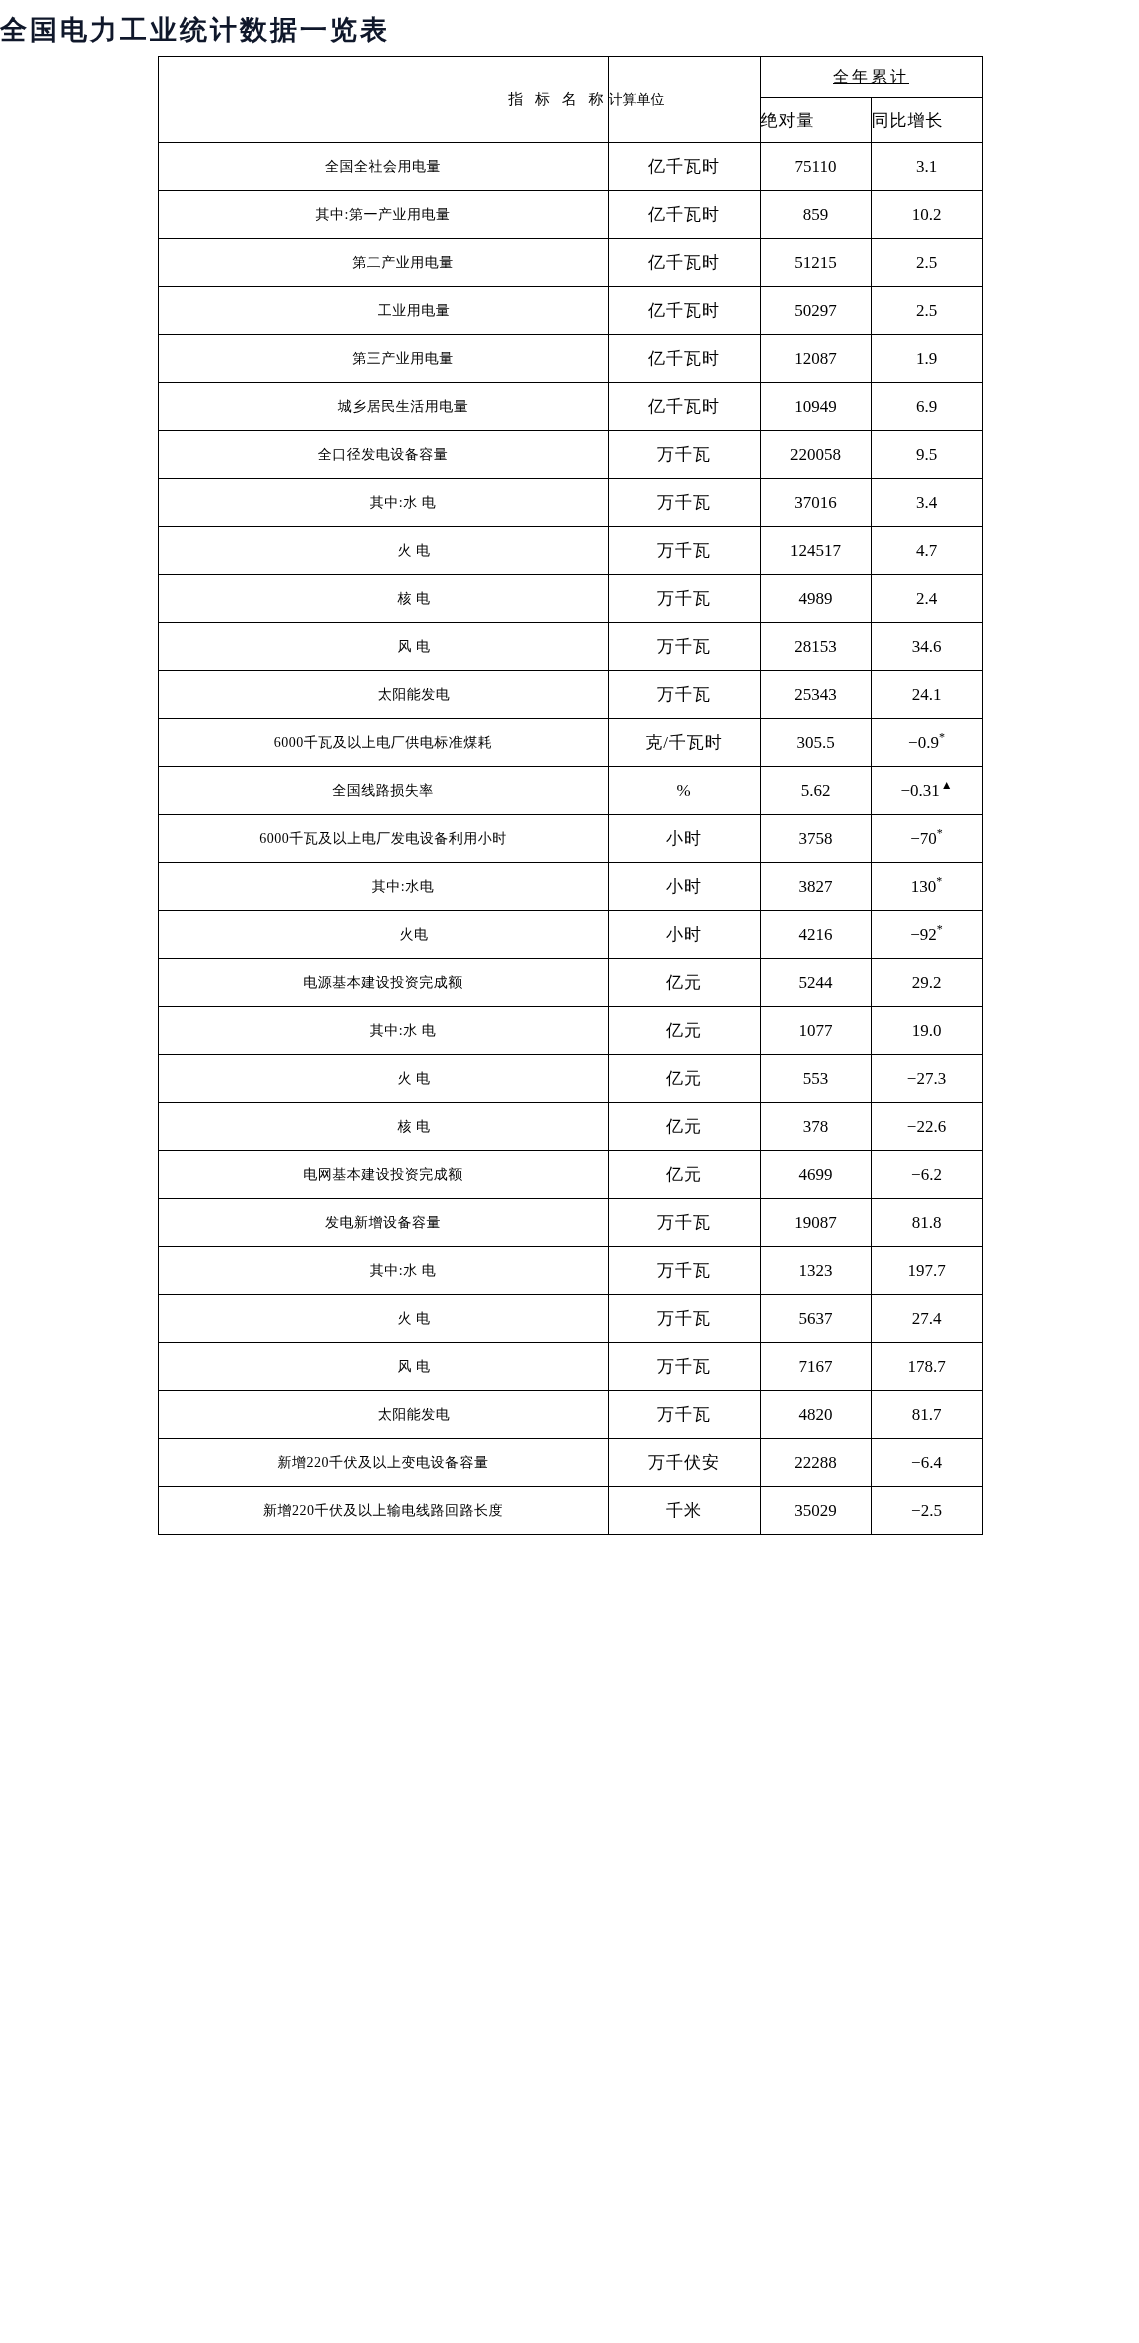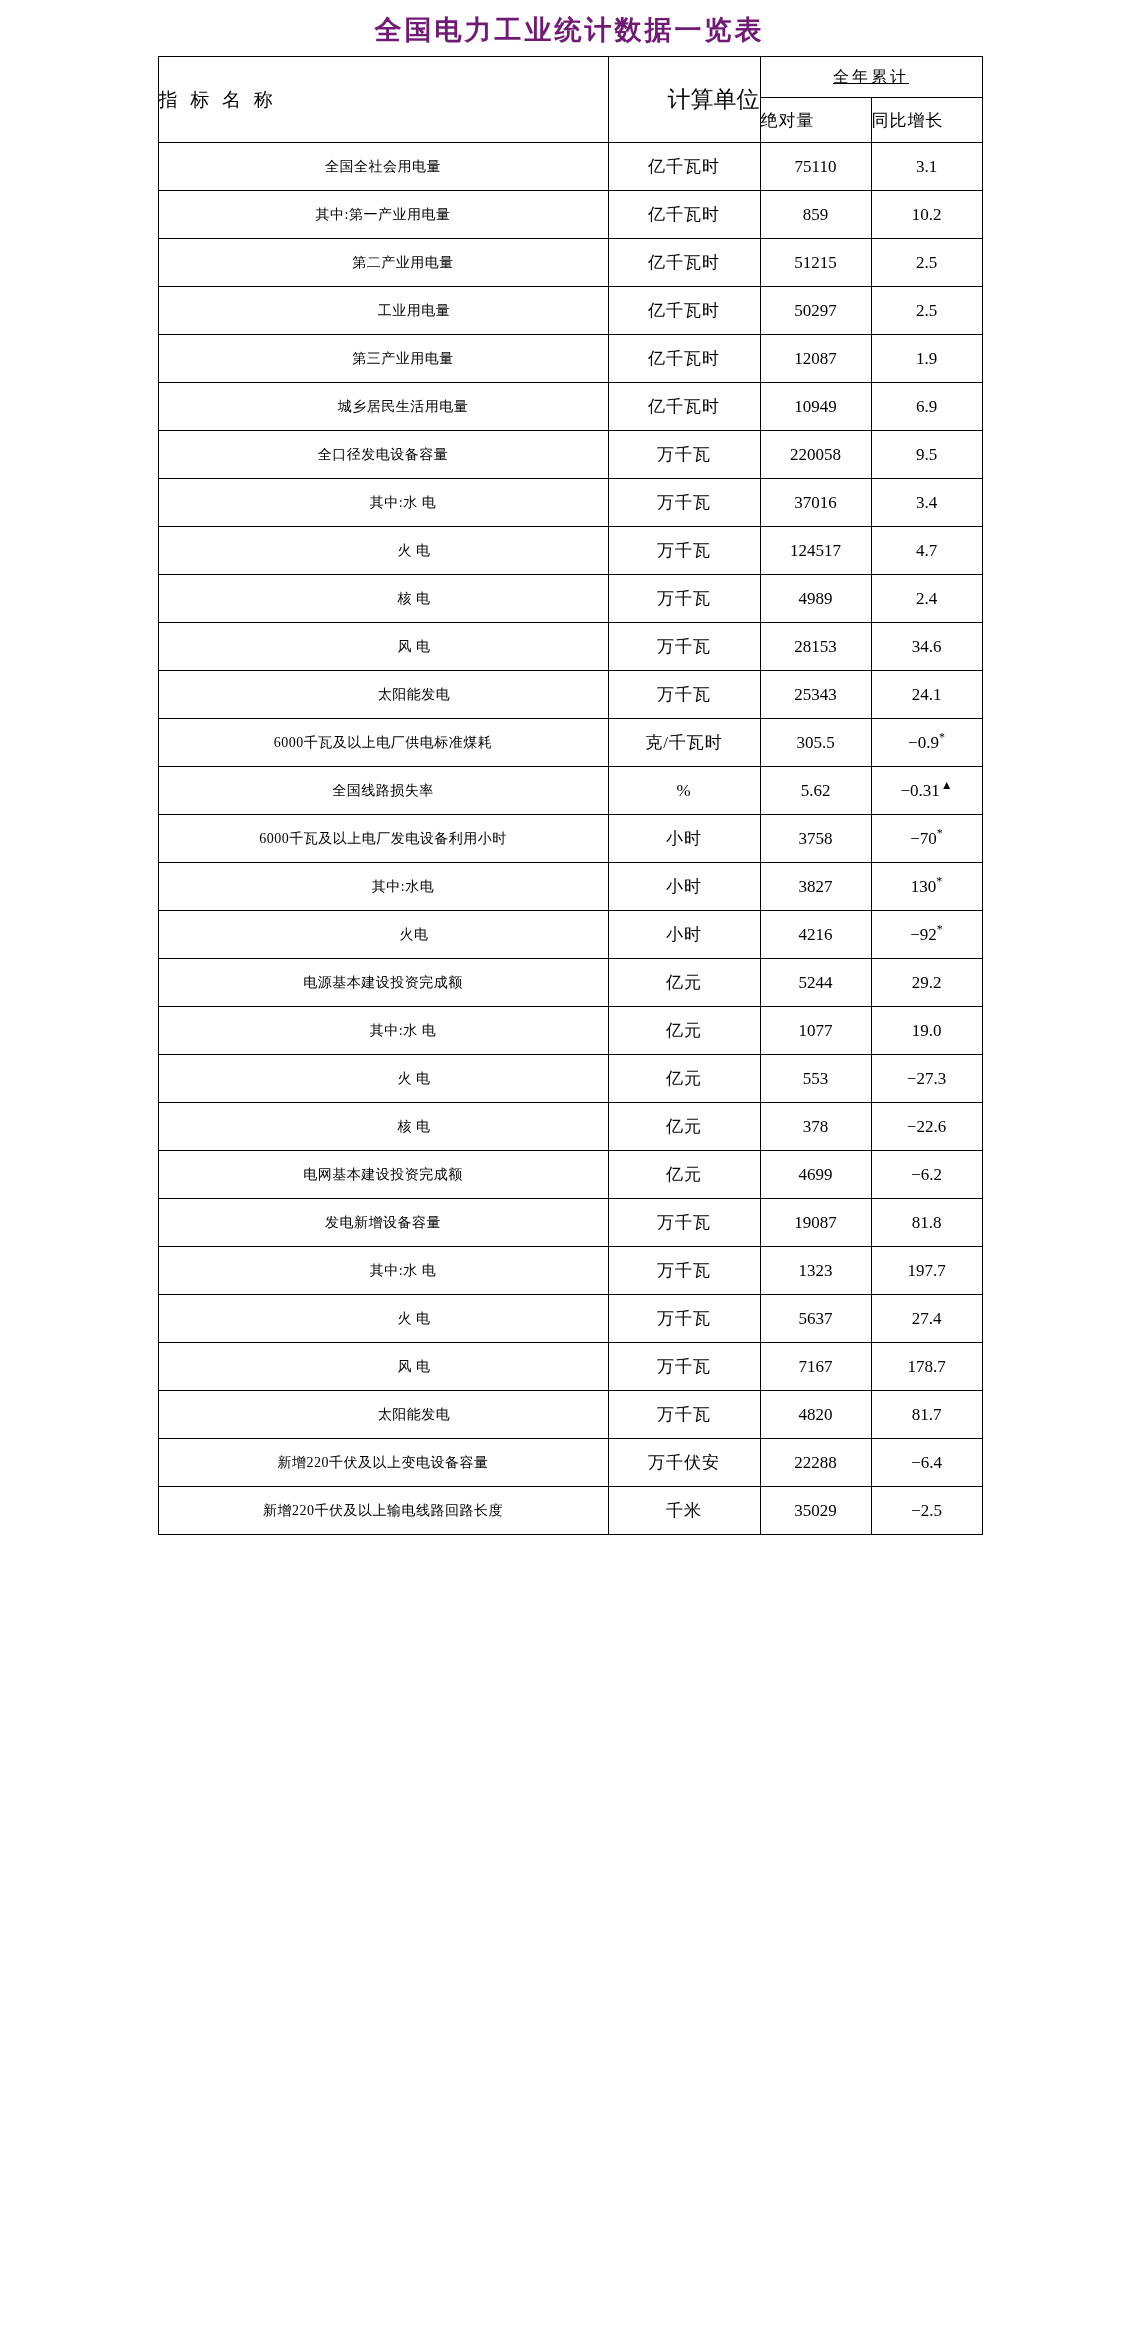--- a/index.html
+++ b/index.html
@@ -14,28 +14,27 @@
     color: #000000;
     position: relative;
   }
   .page {
     width: 1139px;
     height: 2343px;
     position: relative;
     box-sizing: border-box;
   }
   .doc-title {
-    text-align: center;
     font-family: "Liberation Serif", "DejaVu Serif", serif;
     font-weight: bold;
     font-size: 27px;
     letter-spacing: 3px;
     padding-top: 12px;
     padding-bottom: 8px;
-    color: #701a75;
+    color: #0f172a;
   }
   .table-wrap {
     width: 824px;
     margin: 0 auto;
   }
   table.stat {
     border-collapse: collapse;
     width: 824px;
     table-layout: fixed;
     font-size: 17px;
@@ -45,30 +44,30 @@
     padding: 0;
     vertical-align: middle;
     font-weight: normal;
   }
   col.c-name  { width: 450px; }
   col.c-unit  { width: 152px; }
   col.c-abs   { width: 111px; }
   col.c-yoy   { width: 111px; }
 
   .hdr-name {
-    text-align: left;
-    font-weight: bold;
-    font-size: 19px;
+    text-align: right;
+    font-weight: bold;
+    font-size: 15px;
     letter-spacing: 4px;
     height: 84px;
   }
   .hdr-unit {
-    text-align: right;
-    font-weight: bold;
-    font-size: 23px;
+    text-align: left;
+    font-weight: bold;
+    font-size: 14px;
     height: 84px;
   }
   .hdr-year {
     text-align: center;
     font-weight: bold;
     font-size: 16px;
     letter-spacing: 3px;
     height: 40px;
     text-decoration: underline;
   }

